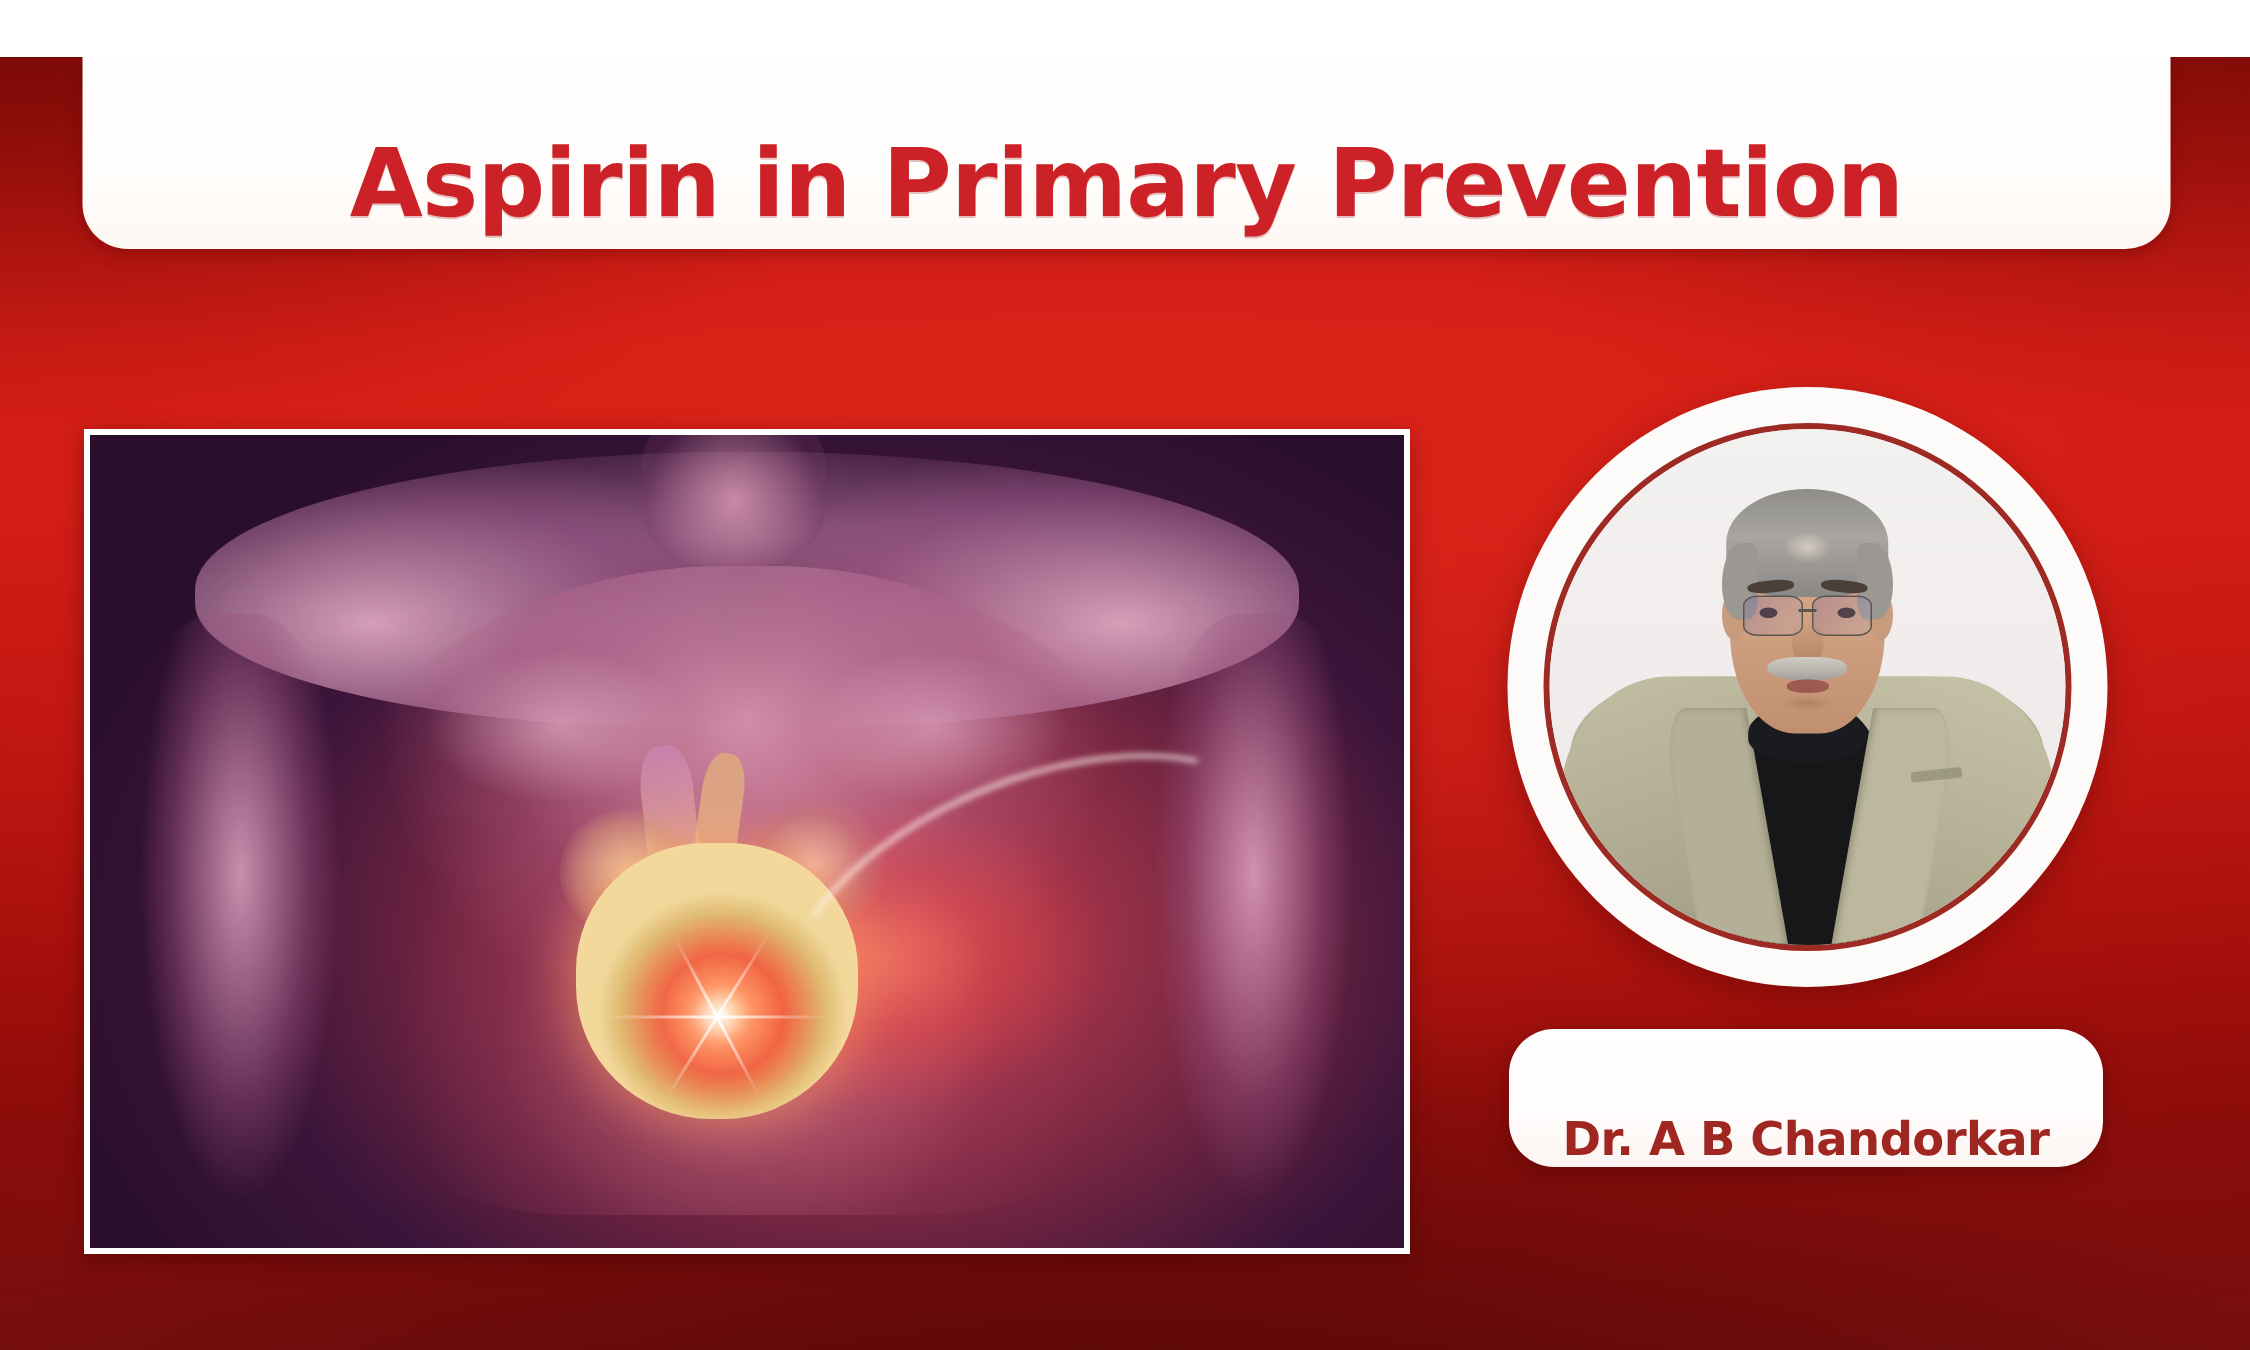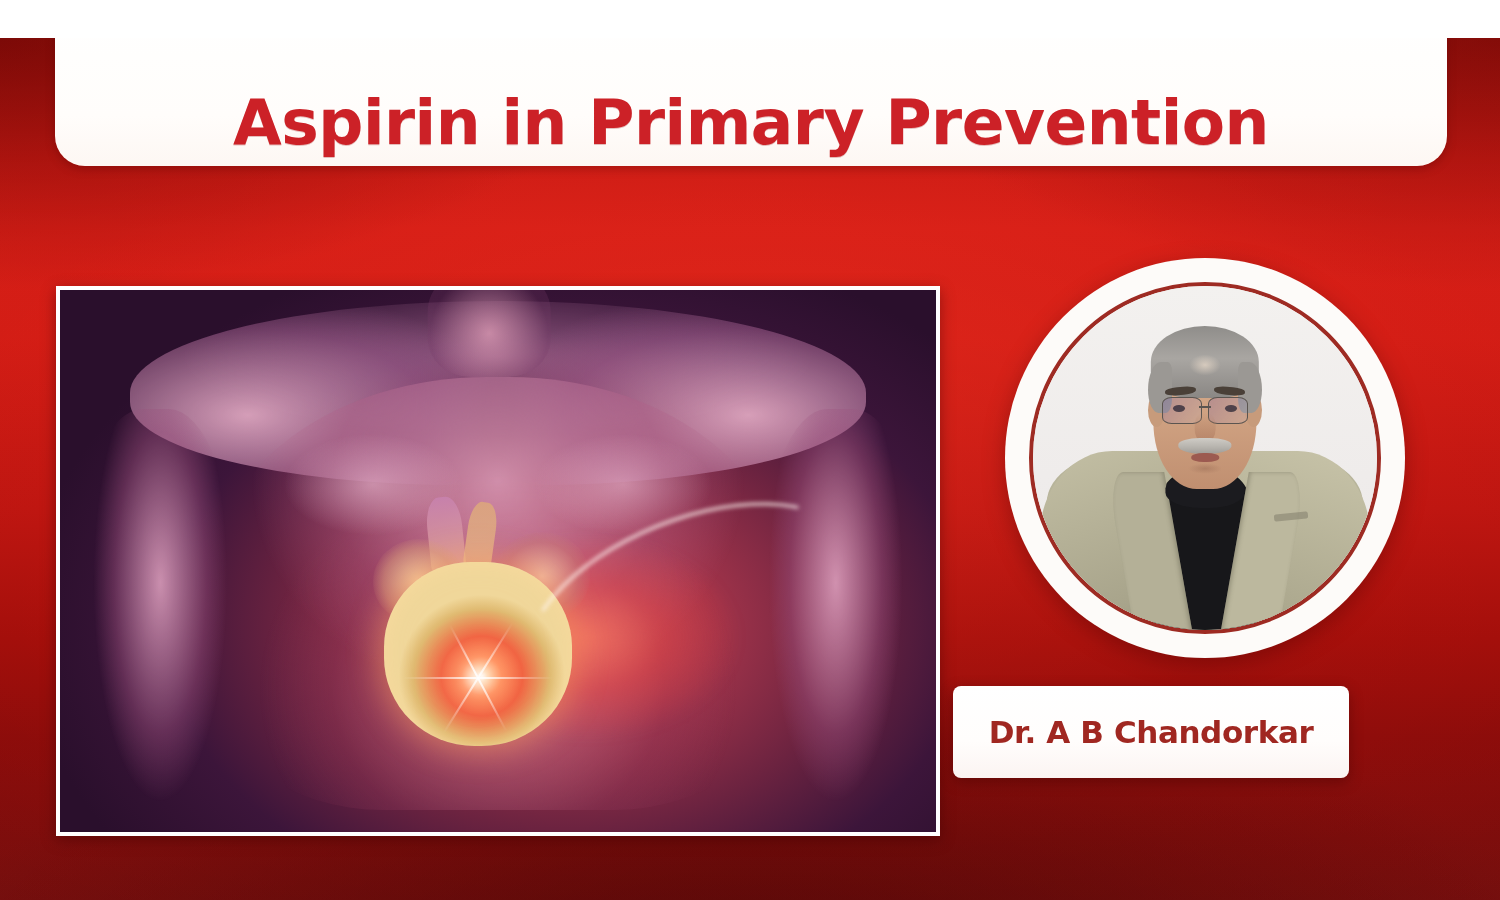--- a/index.html
+++ b/index.html
@@ -420,26 +420,26 @@
     position:absolute; right:20%; top:66%;
     width:10%; height:2%;
     background:rgba(130,126,108,.55);
     transform:rotate(-6deg);
     border-radius:2px;
   }
 
   
   #name-plate{
     position:absolute;
-    left:953px; top:648px;
+    left:1006px; top:648px;
     width:396px; height:92px;
     background:linear-gradient(180deg,#ffffff 0%,#fffdfc 60%,#fbf4f2 100%);
-    border-radius:8px;
+    border-radius:30px;
     box-shadow:0 4px 14px rgba(60,0,0,.40);
-    display:flex; align-items:center; justify-content:center;
+    display:flex; align-items:flex-end; justify-content:center;
     z-index:4;
   }
   #name-text{
     font-family:"DejaVu Sans", sans-serif;
     font-weight:bold;
     font-size:31px;
     color:#a02721;
     letter-spacing:-0.4px;
     white-space:nowrap;
   }

